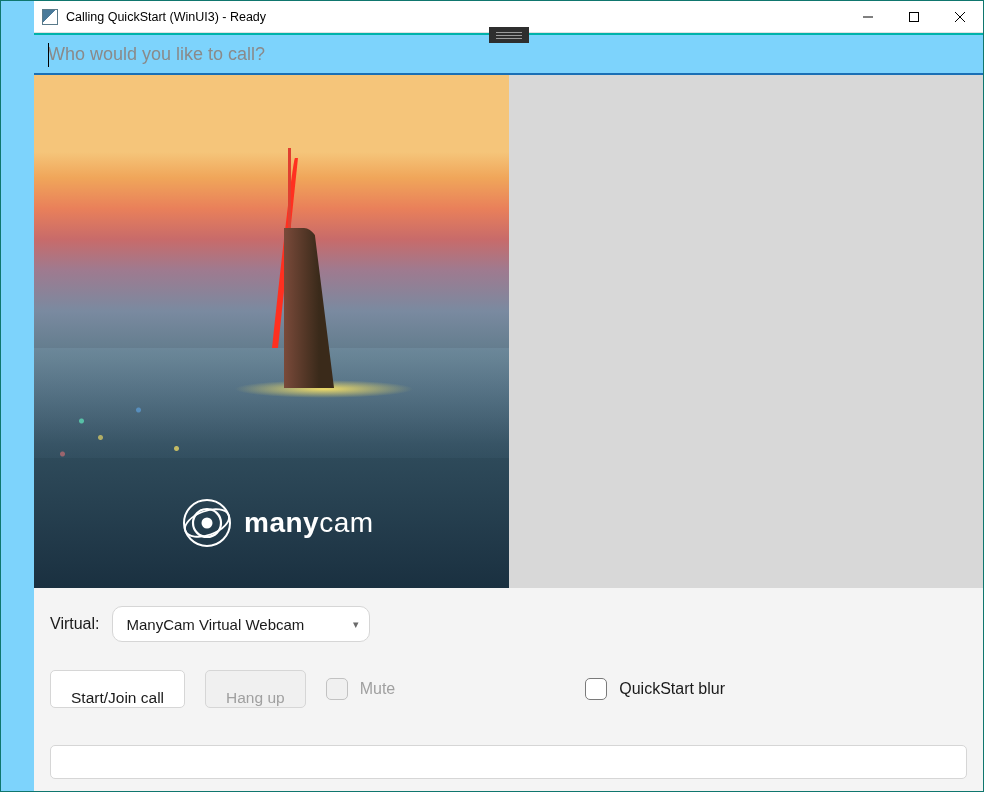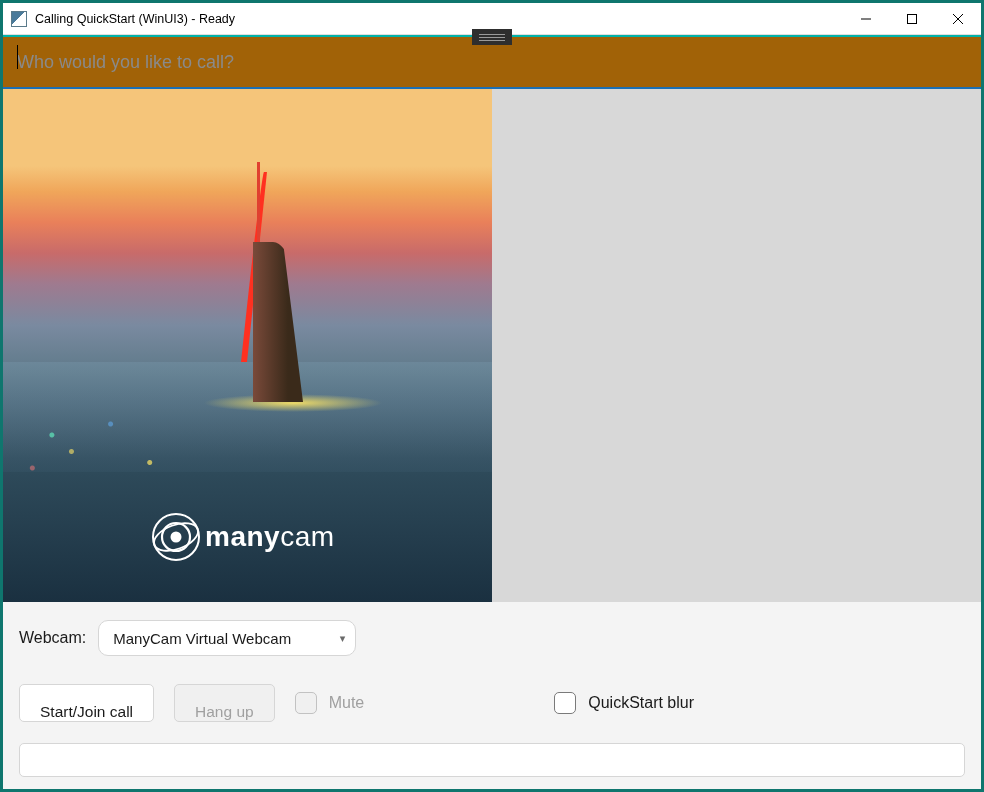--- a/index.html
+++ b/index.html
@@ -10,24 +10,25 @@
     body {
       font-family: "Segoe UI", Tahoma, sans-serif;
       background: #ffffff;
       width: 984px;
       height: 792px;
       overflow: hidden;
     }
     .window {
       width: 984px;
       height: 792px;
-      border: 3px solid #0f766e;
+      border: 1px solid #0f766e;
       display: flex;
       flex-direction: column;
-      background: #a16207;
+      background: #7dd3fc;
+      padding-left: 33px;
     }
     .titlebar {
       height: 32px;
       display: flex;
       align-items: center;
       padding: 0 0 0 8px;
       background: #fff;
       border-bottom: 1px solid #e0e0e0;
       position: relative;
     }
@@ -62,21 +63,21 @@
       stroke-width: 1;
       fill: none;
     }
     .accent-bar {
       height: 2px;
       background: #00b2a9;
     }
     .callee-row {
       position: relative;
       border-bottom: 2px solid #1a6fb5;
-      height: 52px;
+      height: 40px;
       display: flex;
       align-items: center;
     }
     .callee-input {
       width: 100%;
       height: 100%;
       border: none;
       outline: none;
       font-size: 18px;
       padding: 6px 14px;
@@ -213,21 +214,21 @@
       right: 0;
       height: 130px;
       background: linear-gradient(to bottom, #2e4a5a, #1a3040);
     }
     .logo-wrap {
       position: absolute;
       left: 148px;
       bottom: 40px;
       display: flex;
       align-items: center;
-      gap: 4px;
+      gap: 12px;
       color: #fff;
     }
     .logo-mark {
       width: 50px;
       height: 50px;
       position: relative;
     }
     .logo-mark svg {
       width: 100%;
       height: 100%;
@@ -400,21 +401,21 @@
           </svg>
         </div>
         <div class="logo-text"><b>many</b>cam</div>
       </div>
     </div>
     <div class="video-pane remote"></div>
   </div>
 
   <div class="controls">
     <div class="camera-row">
-      <span class="camera-label">Webcam:</span>
+      <span class="camera-label">Virtual:</span>
       <div class="camera-select">
         <span>ManyCam Virtual Webcam</span>
         <span class="chev">▾</span>
       </div>
     </div>
 
     <div class="button-row">
       <div class="btn">
         <span>Start/Join call</span>
       </div>

